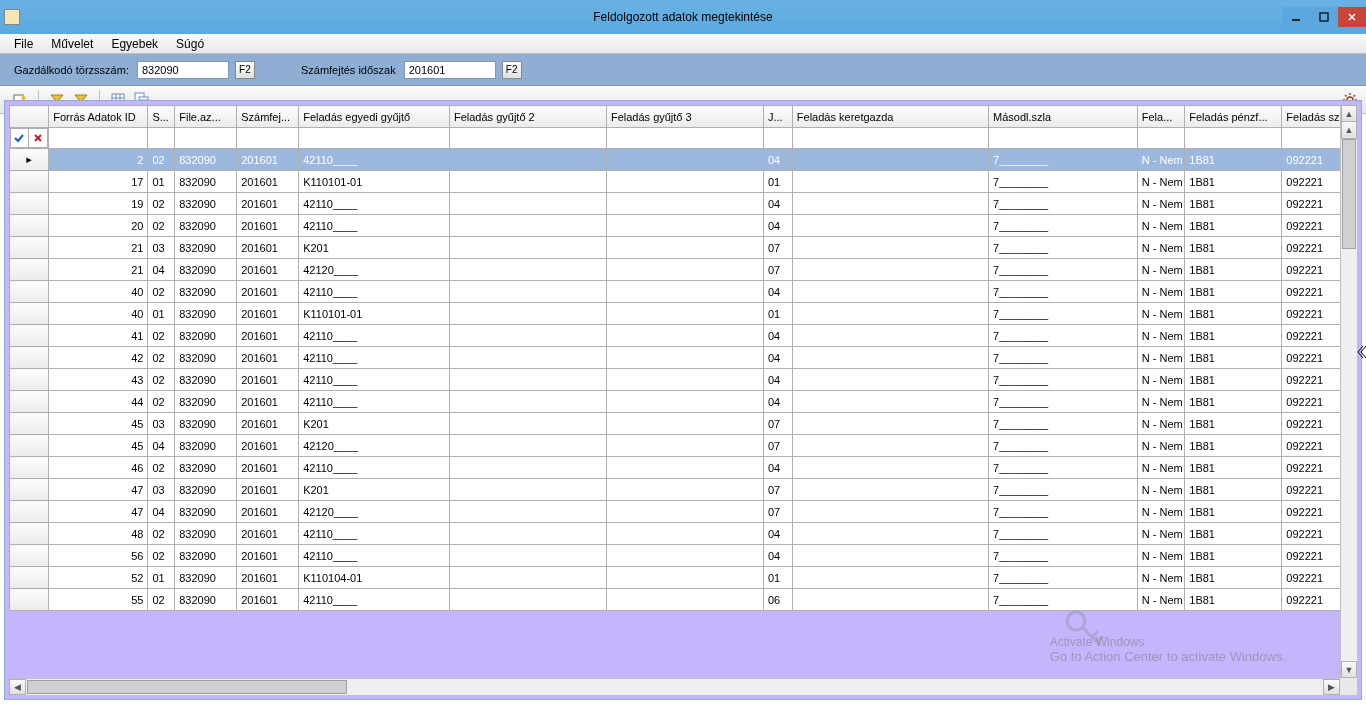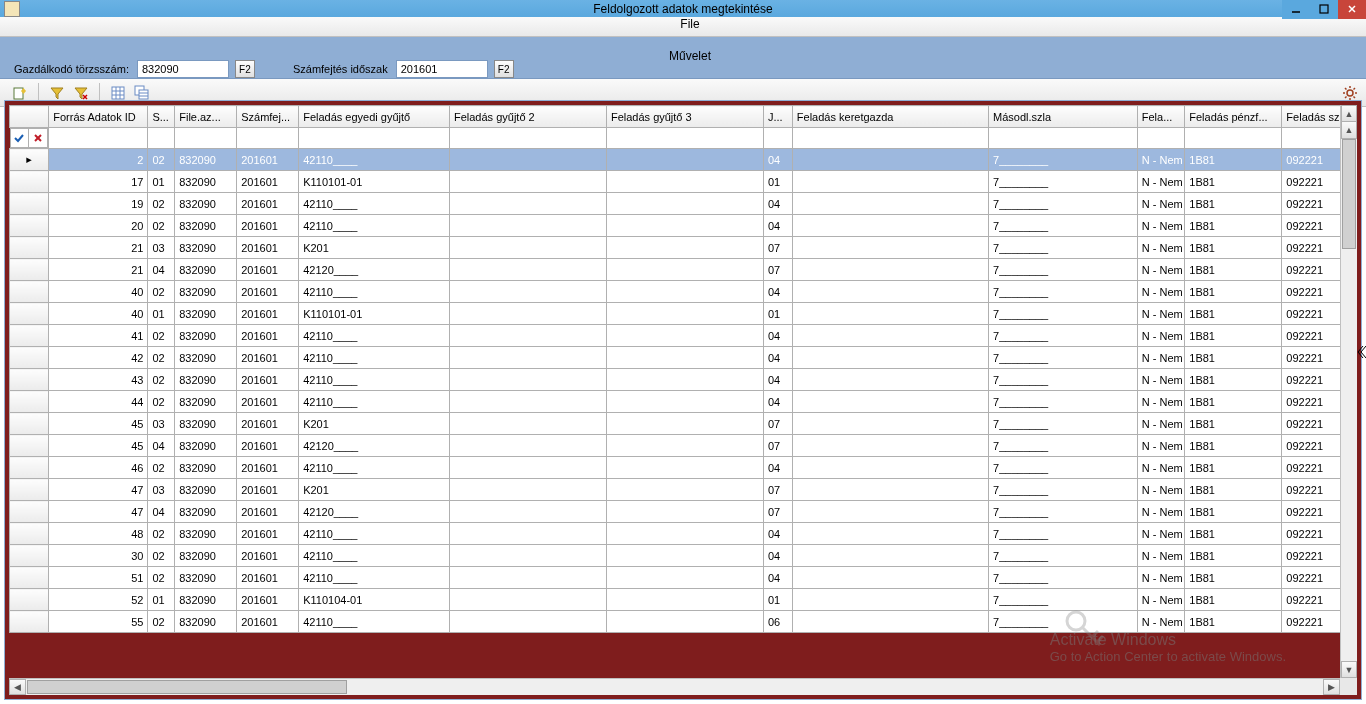--- a/index.html
+++ b/index.html
@@ -1,47 +1,47 @@
 <!DOCTYPE html>
 <html><head>
 <meta charset="utf-8">
 <style>
 * { box-sizing: border-box; margin: 0; padding: 0; }
 body { font-family: "Segoe UI", Tahoma, sans-serif; font-size: 12px; background: #fff; overflow: hidden; }
 
 
-.titlebar { height: 17px; background: linear-gradient(#6ab2e4, #5aa8de); display: flex; align-items: center; position: relative; color: #000; }
+.titlebar { height: 34px; background: linear-gradient(#6ab2e4, #5aa8de); display: flex; align-items: center; position: relative; color: #000; }
 .titlebar .app-icon { width: 16px; height: 16px; margin-left: 4px; background: #f4e5b8; border: 1px solid #888; position: relative; }
 .titlebar .title { position: absolute; left: 50%; transform: translateX(-50%); font-size: 12px; }
 .titlebar .win-controls { position: absolute; right: 0; display: flex; }
 .titlebar .win-btn { width: 28px; height: 20px; display: flex; align-items: center; justify-content: center; font-size: 11px; font-family: Arial; }
 .titlebar .win-btn.min, .titlebar .win-btn.max { background: #5aa8de; color: #000; }
 .titlebar .win-btn.close { background: #c8453a; color: #fff; }
 .titlebar .win-btn svg { width: 10px; height: 10px; }
 
 
-.menubar { height: 20px; background: linear-gradient(#fafafa, #e9e9e9); border-bottom: 1px solid #c0c0c0; display: flex; align-items: center; padding-left: 14px; gap: 18px; font-size: 12px; color: #000; flex-direction: column; }
+.menubar { height: 20px; background: linear-gradient(#fafafa, #e9e9e9); border-bottom: 1px solid #c0c0c0; display: flex; align-items: center; padding-left: 14px; gap: 18px; font-size: 12px; color: #000; }
 .menubar span { cursor: default; }
 
 
-.paramsbar { height: 42px; background: #8faed4; border-bottom: 1px solid #7a99c0; display: flex; align-items: flex-end; padding-left: 14px; font-size: 11px; color: #000; }
+.paramsbar { height: 32px; background: #8faed4; border-bottom: 1px solid #7a99c0; display: flex; align-items: center; padding-left: 14px; font-size: 11px; color: #000; gap: 8px; }
 .paramsbar label { margin-right: 8px; }
 .paramsbar input { width: 92px; height: 18px; border: 1px solid #7a99c0; background: #fff; padding: 0 4px; font-size: 11px; }
 .paramsbar .f2 { width: 20px; height: 18px; background: linear-gradient(#fefefe,#e0e0e0); border: 1px solid #888; font-size: 10px; display: inline-flex; align-items: center; justify-content: center; cursor: pointer; }
 .paramsbar .group { display: flex; align-items: center; margin-right: 38px; }
 .paramsbar .gap1 { width: 6px; }
 
 
 .toolbar { height: 28px; background: linear-gradient(#fafafa,#e8e8e8); border-bottom: 1px solid #c0c0c0; display: flex; align-items: center; padding-left: 10px; gap: 4px; position: relative; }
 .toolbar .sep { width: 1px; height: 20px; background: #c0c0c0; margin: 0 4px; }
 .toolbar .t-icon { width: 20px; height: 20px; display: flex; align-items: center; justify-content: center; cursor: pointer; }
 .toolbar .gear { position: absolute; right: 6px; }
 
 
-.outerframe { border: 1px solid #8faed4; position: absolute; left: 4px; right: 4px; top: 100px; bottom: 4px; background: #7f1d1d; }
+.outerframe { border: 1px solid #8faed4; position: absolute; left: 4px; right: 4px; top: 100px; bottom: 4px; background: #c4b5fd; }
 .gridwrap { position: absolute; left: 4px; right: 4px; top: 4px; bottom: 4px; }
 
 .grid-scroll { position: absolute; left: 0; right: 0; top: 0; bottom: 17px; overflow: hidden; }
 table.grid { border-collapse: collapse; table-layout: fixed; width: 1352px; }
 table.grid th, table.grid td { border: 1px solid #b0b0b0; height: 22px; font-size: 11px; padding: 0 4px; overflow: hidden; white-space: nowrap; text-overflow: clip; }
 table.grid th { background: linear-gradient(#fdfdfd,#ebebeb); text-align: left; font-weight: normal; color: #000; position: relative; }
 table.grid td { background: #fff; color: #000; }
 table.grid tr.filter td { height: 20px; background: #fff; }
 table.grid tr.filter td.rh { display: flex; padding: 0; }
 table.grid tr.filter .fbtn { flex: 1; display: flex; align-items: center; justify-content: center; border-right: 1px solid #b0b0b0; }
@@ -74,21 +74,21 @@
 
 .hscroll { position: absolute; left: 0; right: 17px; bottom: 0; height: 17px; background: #efefef; border-top: 1px solid #c0c0c0; }
 .hscroll .arrow { width: 17px; height: 100%; background: linear-gradient(#fafafa,#e0e0e0); border: 1px solid #b0b0b0; display: inline-flex; align-items: center; justify-content: center; font-size: 9px; color: #555; float: left; }
 .hscroll .arrow.right { float: right; }
 .hscroll .thumb { position: absolute; left: 18px; top: 1px; bottom: 1px; width: 320px; background: #d0d0d0; border: 1px solid #a0a0a0; }
 
 .corner { position: absolute; right: 0; bottom: 0; width: 17px; height: 17px; background: #e8e8e8; }
 
 
 .watermark { position: absolute; right: 80px; bottom: 40px; color: rgba(120,120,120,0.5); font-size: 13px; pointer-events: none; text-align: left; }
-.watermark .big { font-size: 16px; }
+.watermark .big { font-size: 12px; }
 .wm-icon { position: absolute; right: 260px; bottom: 50px; opacity: 0.35; pointer-events: none; }
 
 
 .right-edge-arrow { position: absolute; right: -1px; top: 50%; transform: translateY(-50%); width: 10px; height: 16px; color: #333; z-index: 50; }
 </style>
 </head>
 <body>
 
 <div class="titlebar">
   <div class="app-icon"></div>
@@ -541,37 +541,21 @@
               <td></td>
               <td>04</td>
               <td></td>
               <td>7________</td>
               <td>N - Nem</td>
               <td>1B81</td>
               <td>092221</td>
             </tr>
             <tr>
               <td class="rh"></td>
-              <td class="num">30</td>
-              <td>02</td>
-              <td>832090</td>
-              <td>201601</td>
-              <td>42110____</td>
-              <td></td>
-              <td></td>
-              <td>04</td>
-              <td></td>
-              <td>7________</td>
-              <td>N - Nem</td>
-              <td>1B81</td>
-              <td>092221</td>
-            </tr>
-            <tr>
-              <td class="rh"></td>
-              <td class="num">51</td>
+              <td class="num">56</td>
               <td>02</td>
               <td>832090</td>
               <td>201601</td>
               <td>42110____</td>
               <td></td>
               <td></td>
               <td>04</td>
               <td></td>
               <td>7________</td>
               <td>N - Nem</td>

